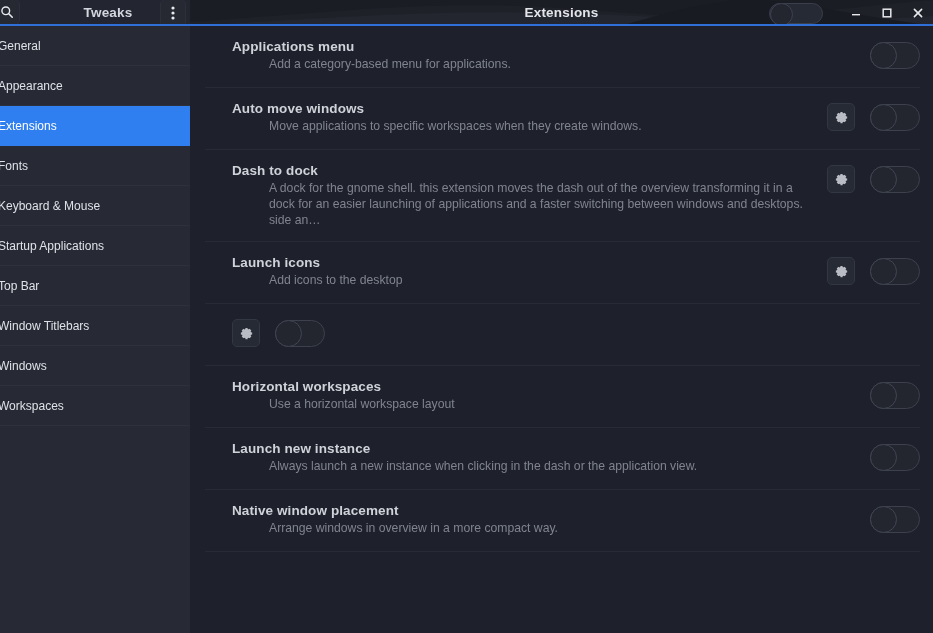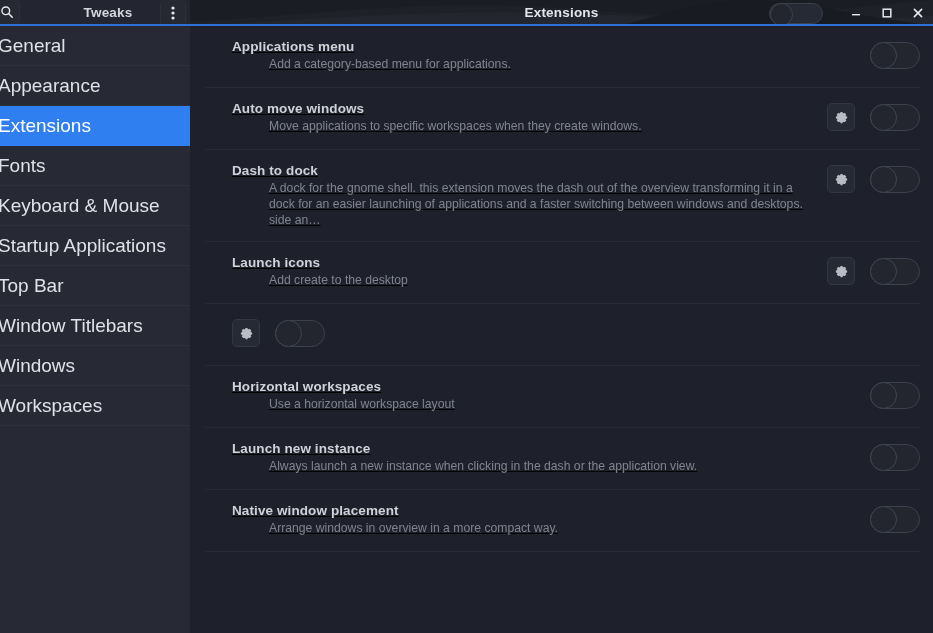--- a/index.html
+++ b/index.html
@@ -129,21 +129,21 @@
   .sidebar {
     width: 190px; flex: 0 0 190px;
     background: #272a35;
     overflow: hidden;
   }
   .side-item {
     height: 40px;
     display: flex; align-items: center;
     padding-left: 0px;
     color: #dfe1e7;
-    font-size: 19px;
+    font-size: 12px;
     border-bottom: 1px solid #2e313c;
     cursor: pointer;
     white-space: nowrap;
   }
   .side-item .slabel { margin-left: -2px; }
   .side-item.selected {
     background: #2f7ff0;
     color: #ffffff;
     border-bottom-color: #2f7ff0;
   }
@@ -156,21 +156,20 @@
     position: relative;
   }
   .ext-list { padding: 0 13px 0 15px; }
   .ext-row {
     display: flex;
     align-items: flex-start;
     padding: 13px 0 13px 27px;
     border-bottom: 1px solid #282b36;
     min-height: 62px;
     position: relative;
-    text-decoration: underline;
   }
   .ext-row:first-child { border-top: none; }
   .ext-texts { flex: 1; min-width: 0; padding-right: 14px; }
   .ext-name {
     color: #cfd2d9;
     font-size: 13.5px;
     font-weight: bold;
     letter-spacing: .1px;
     margin-bottom: 2px;
   }
@@ -346,21 +345,21 @@
                 </svg>
               </div>
               <div class="toggle">
                 <div class="knob"></div>
               </div>
             </div>
           </div>
           <div class="ext-row">
             <div class="ext-texts">
               <div class="ext-name">Launch icons</div>
-              <div class="ext-desc">Add create to the desktop</div>
+              <div class="ext-desc">Add icons to the desktop</div>
             </div>
             <div class="ext-controls">
               <div class="gear-btn">
                 <svg width="15" height="15" viewBox="0 0 16 16" aria-hidden="true">
                   <path fill="#b9bcc4" d="M8 5.1A2.9 2.9 0 1 0 8 10.9 2.9 2.9 0 0 0 8 5.1zm0 4.4A1.5 1.5 0 1 1 8 6.5a1.5 1.5 0 0 1 0 3zM14 6.9l-1.2-.2a4.9 4.9 0 0 0-.4-1l.75-.97-1.9-1.9-.97.75a4.9 4.9 0 0 0-1-.4L9.1 2h-2.2l-.2 1.2a4.9 4.9 0 0 0-1 .4L4.73 2.85l-1.9 1.9.75.97a4.9 4.9 0 0 0-.4 1L2 6.9v2.2l1.2.2c.1.35.24.69.4 1l-.75.97 1.9 1.9.97-.75c.31.17.65.3 1 .4l.2 1.2h2.2l.2-1.2c.35-.1.69-.23 1-.4l.97.75 1.9-1.9-.75-.97c.17-.31.3-.65.4-1l1.2-.2V6.9z"></path>
                 </svg>
               </div>
               <div class="toggle">
                 <div class="knob"></div>
               </div>

